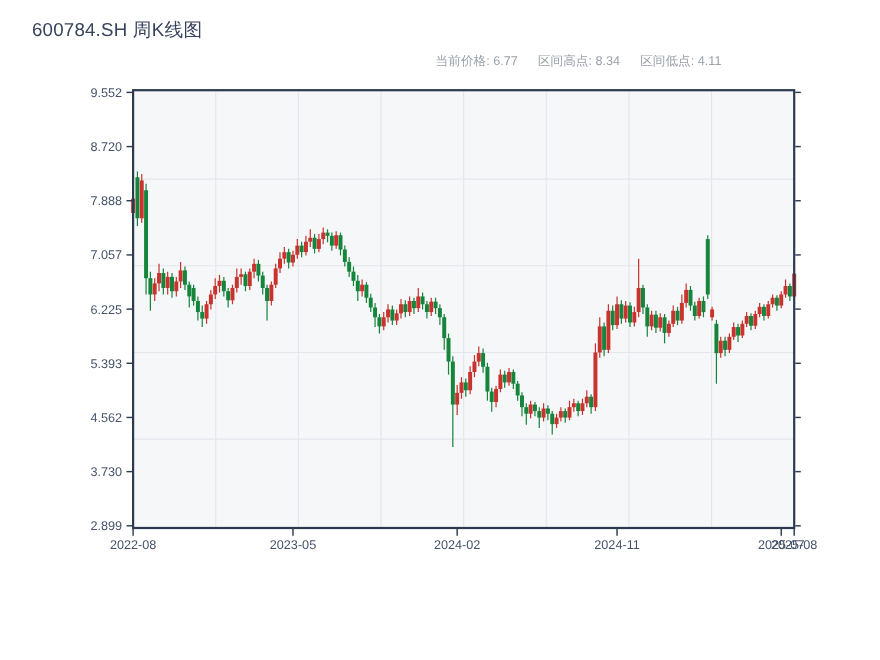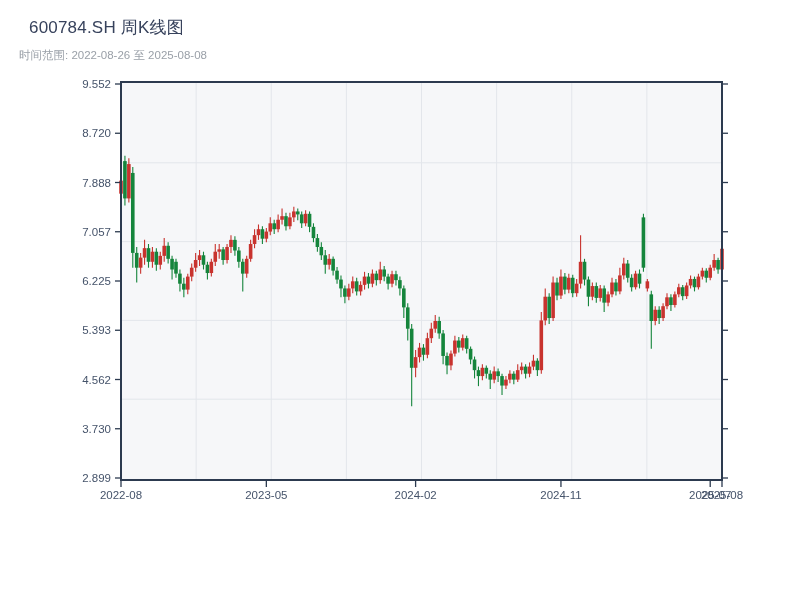--- a/index.html
+++ b/index.html
@@ -17,21 +17,25 @@
   .stats{position:absolute;left:396px;top:0;white-space:nowrap;}
   .stats span{margin-right:15px;}
   #chart-svg{position:absolute;left:0;top:0;}
   text{font-family:"Liberation Sans","DejaVu Sans",sans-serif;}
 </style>
 </head>
 <body>
 
 <div class="page-title" style="color: rgb(55, 66, 92); margin-left: 8px;">600784.SH 周K线图</div>
 <div class="sub-row">
-  <div class="subtitle" style="color: rgb(154, 160, 168);">时间范围: 2022-08-26 至 2025-08-08</div>
+  <div class="stats" style="color: rgb(154, 160, 168);">
+    <span>当前价格: 6.77</span>
+    <span>区间高点: 8.34</span>
+    <span>区间低点: 4.11</span>
+  </div>
 </div>
 
 <svg id="chart-svg" width="800" height="600">
     <rect x="121" y="82" width="601" height="398" fill="#f6f7f9"></rect>
     <g stroke="#e3e6eb" stroke-width="1">
       <line x1="196.125" y1="82" x2="196.125" y2="480"></line>
       <line x1="271.25" y1="82" x2="271.25" y2="480"></line>
       <line x1="346.375" y1="82" x2="346.375" y2="480"></line>
       <line x1="421.5" y1="82" x2="421.5" y2="480"></line>
       <line x1="496.625" y1="82" x2="496.625" y2="480"></line>

